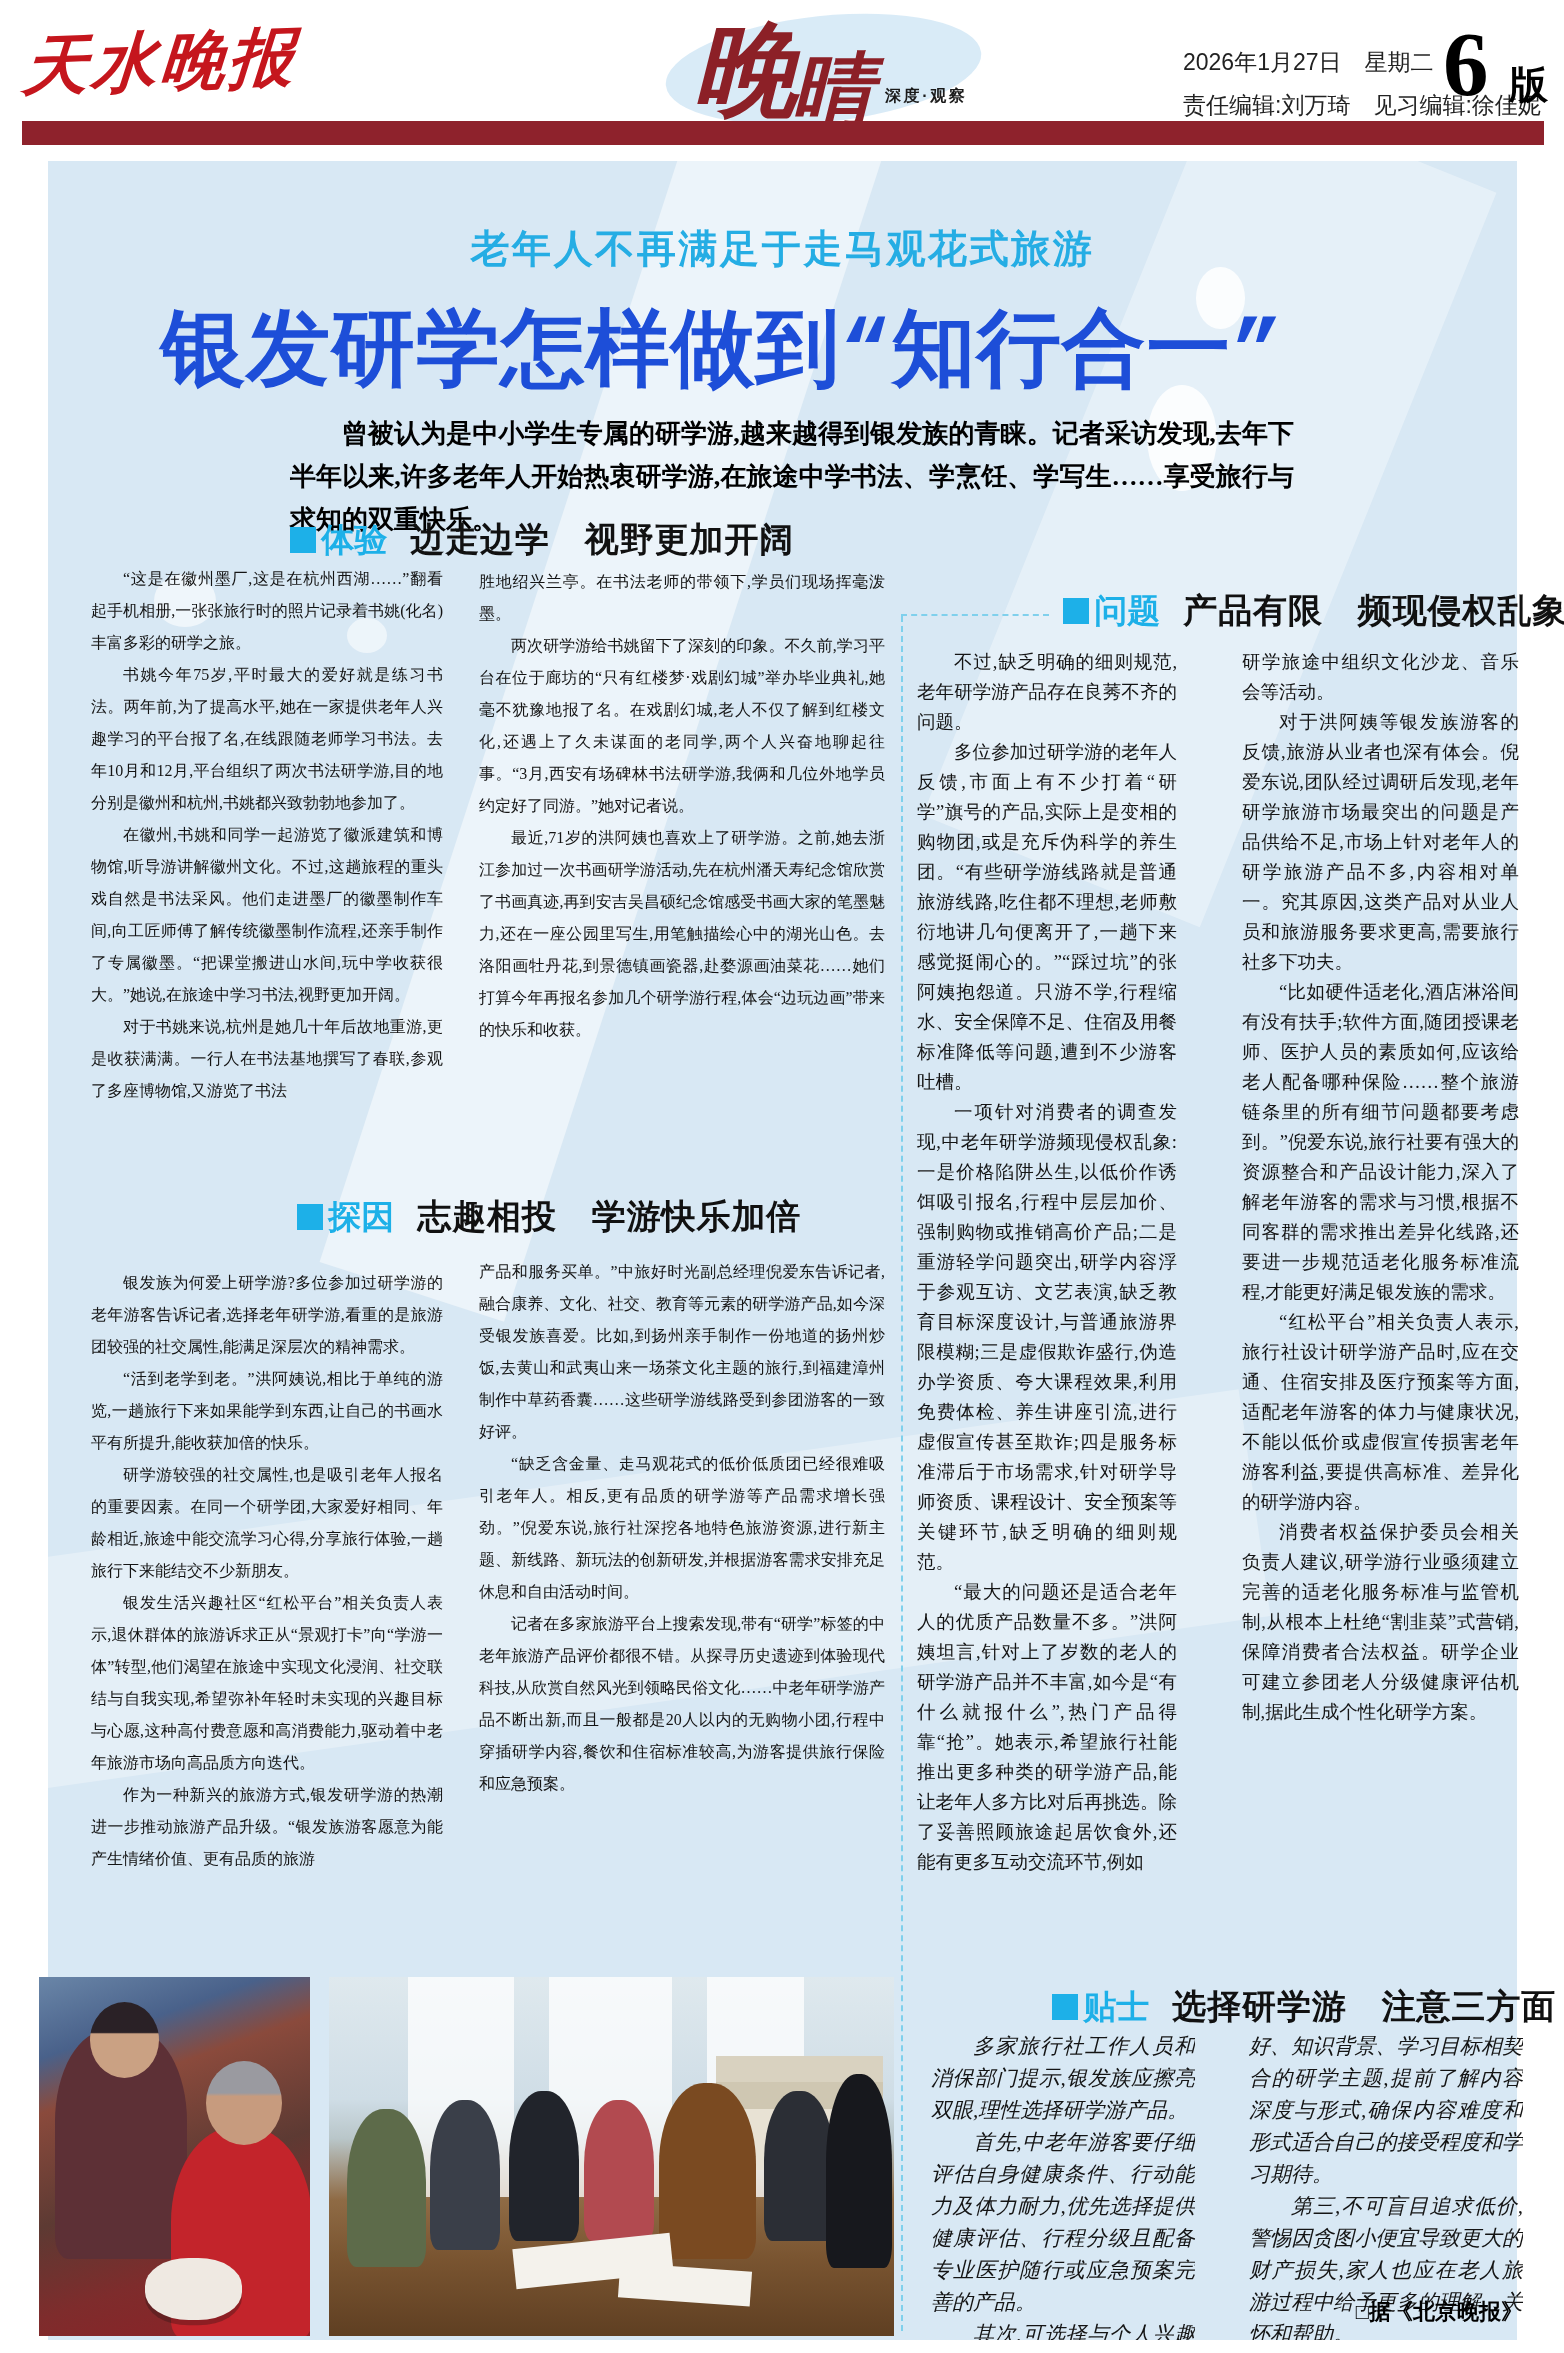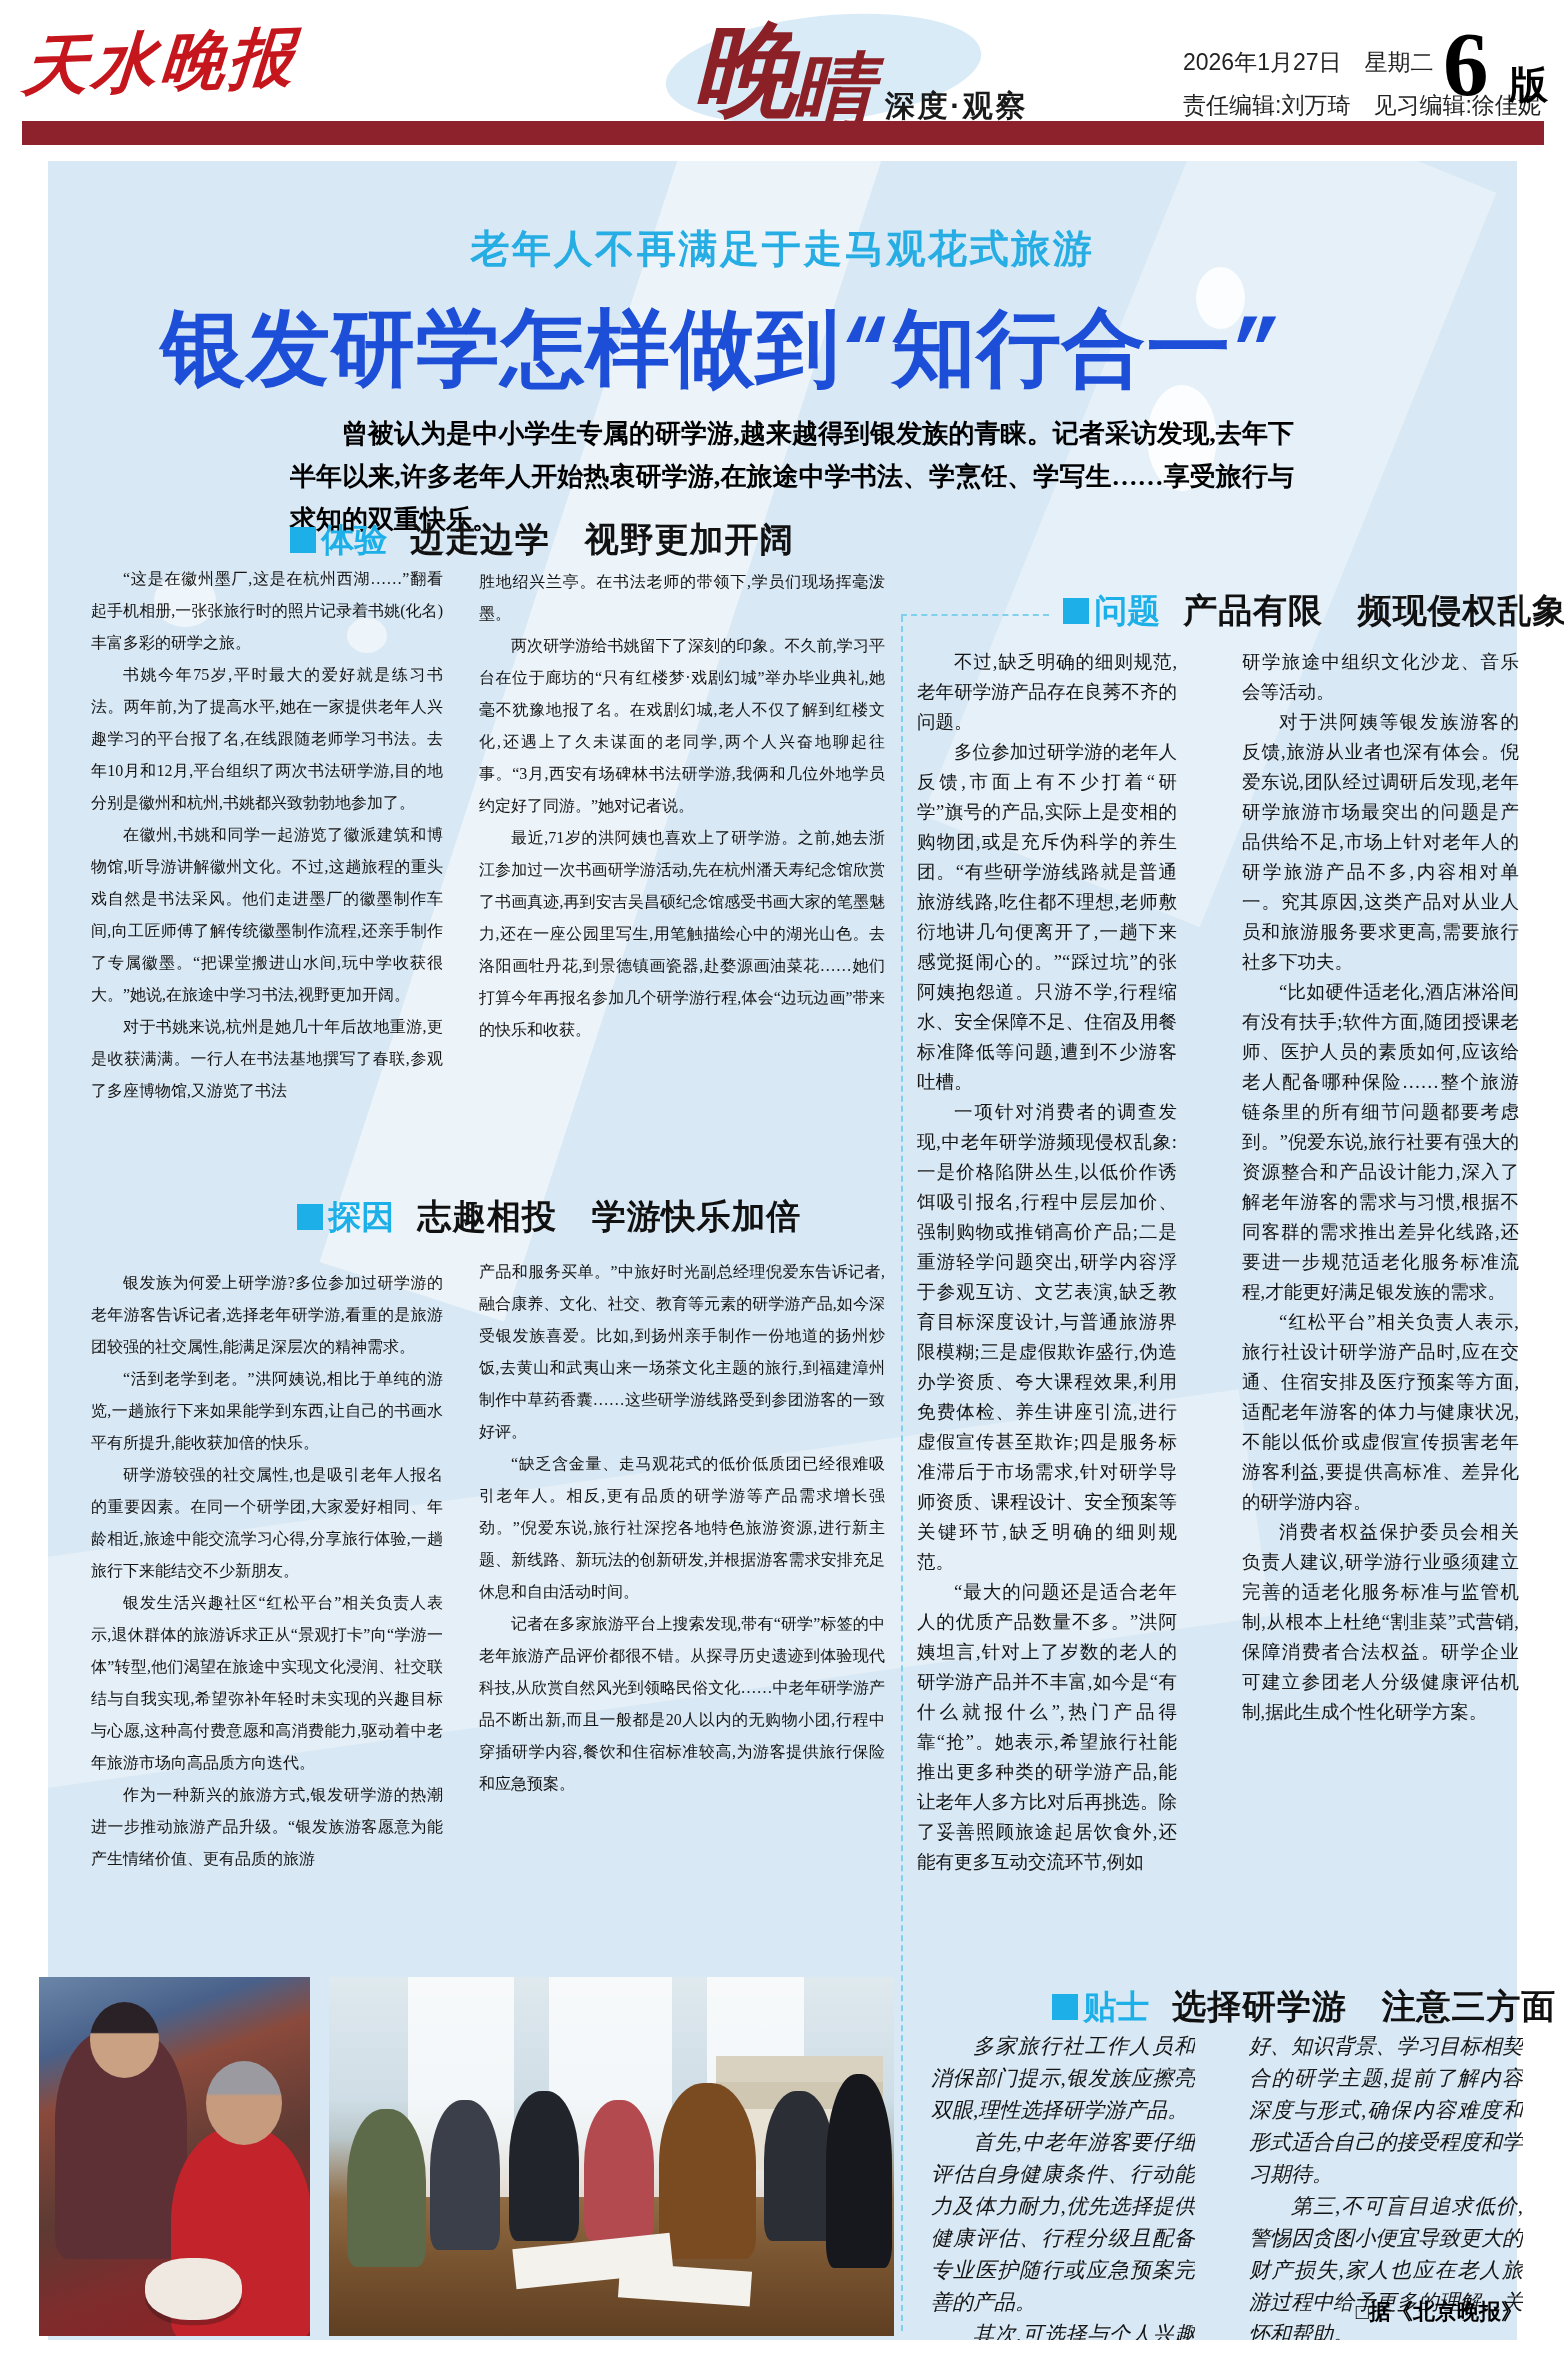--- a/index.html
+++ b/index.html
@@ -8,21 +8,21 @@
   
   .mast-left{position:absolute;left:23px;top:16px;width:264px;height:97px;
              font-weight:900;font-style:italic;font-size:65px;line-height:92px;color:#c5161d;
              letter-spacing:3.5px;transform:rotate(-2deg) skewX(-6deg);white-space:nowrap;}
   .mast-center-blob{position:absolute;left:665px;top:16px;width:317px;height:106px;border-radius:50%;
              background:rgba(170,210,238,.45);transform:rotate(-6deg);}
   .mast-center{position:absolute;left:693px;top:1.8px;white-space:nowrap;color:#8c2027;
              font-weight:900;font-style:italic;}
   .mast-center .c1{font-size:104px;}
   .mast-center .c2{font-size:81px;position:relative;top:12.3px;left:-5.3px;}
-  .mast-tagline{position:absolute;left:885px;top:86px;font-size:30px;font-weight:bold;color:#1a1a1a;
+  .mast-tagline{position:absolute;left:885px;top:86px;font-size:16px;font-weight:bold;color:#1a1a1a;
              font-family:"Liberation Sans","DejaVu Sans",sans-serif;letter-spacing:2.6px;}
   .mast-date{position:absolute;left:1183px;top:47px;font-size:23px;
              font-family:"Liberation Sans","DejaVu Sans",sans-serif;color:#222;}
   .mast-editors{position:absolute;left:1183px;top:90px;font-size:23px;
              font-family:"Liberation Sans","DejaVu Sans",sans-serif;color:#222;}
   .page-num{position:absolute;left:1443px;top:12.3px;font-size:91px;font-weight:900;color:#000;
              font-family:"Liberation Serif","DejaVu Serif",serif;}
   .page-num-label{position:absolute;left:1509px;top:58px;font-size:39px;font-weight:900;color:#000;
              font-family:"Liberation Sans","DejaVu Sans",sans-serif;}
   .red-bar{position:absolute;left:22px;top:121px;width:1522px;height:24px;background:#8e222c;}

